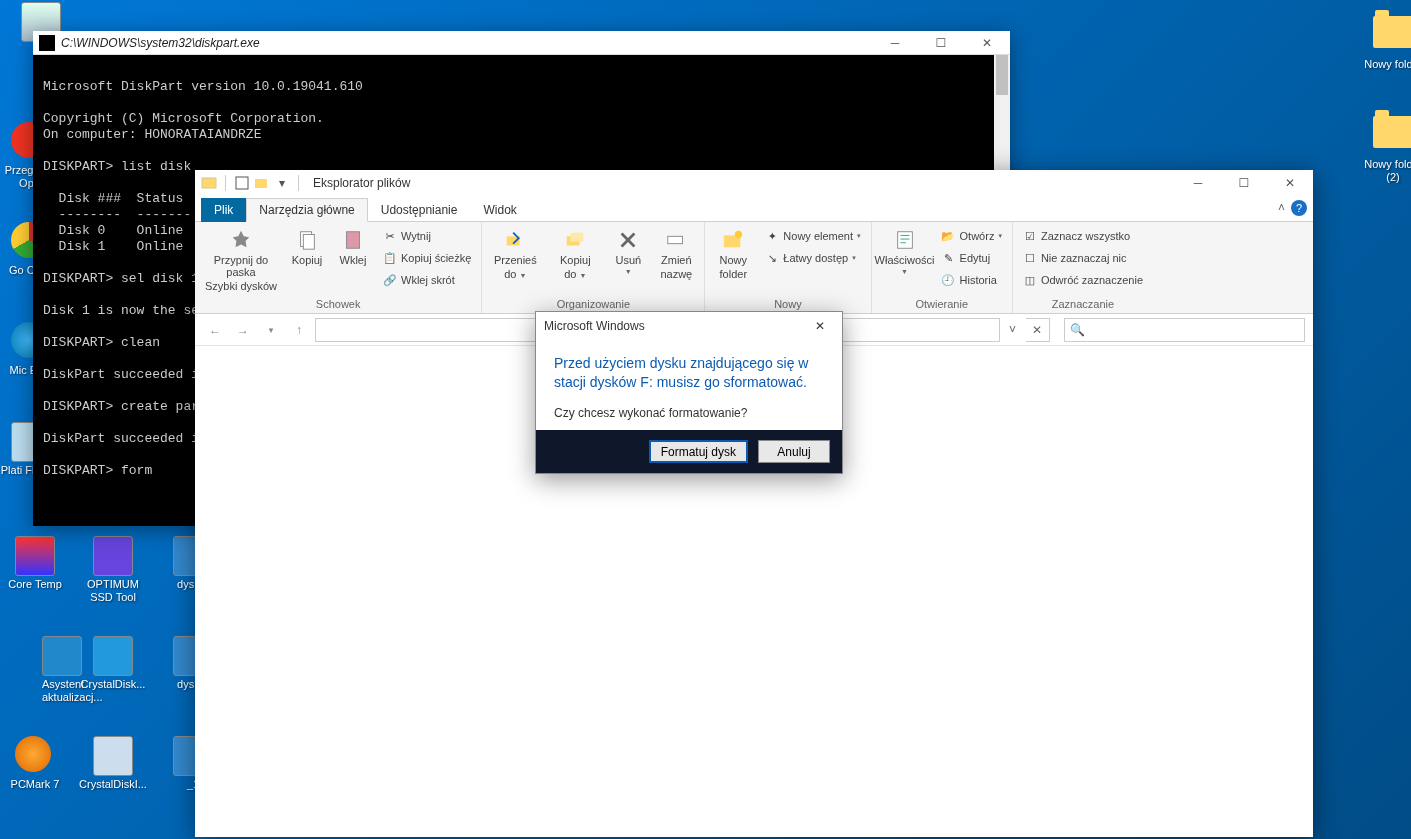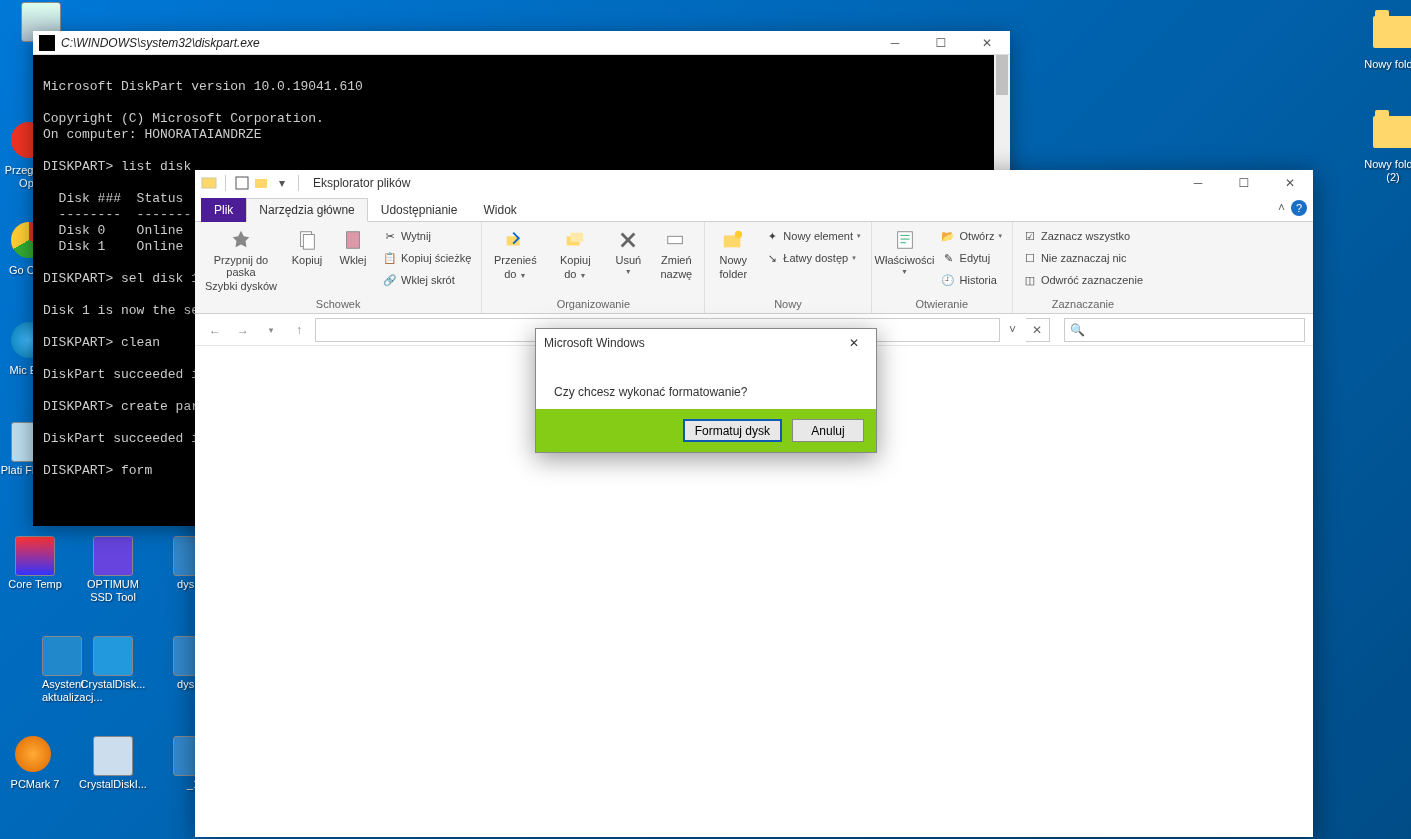--- a/index.html
+++ b/index.html
@@ -33,21 +33,21 @@
 .explorer { position: absolute; left: 195px; top: 170px; width: 1118px; height: 667px; background:#fff; box-shadow: 0 4px 24px rgba(0,0,0,.45); display:flex; flex-direction:column; }
 .exp-titlebar { height:26px; display:flex; align-items:center; background:#fff; }
 .qat { display:flex; align-items:center; gap:4px; padding:0 6px; }
 .qat .qat-icon { width:16px; height:16px; display:flex; align-items:center; justify-content:center; color:#555; }
 .exp-titlebar .sep { width:1px; height:16px; background:#ccc; margin:0 4px; }
 .exp-titlebar .title { color:#333; font-size:12px; padding-left:4px; flex:1; }
 .exp-ctrls { display:flex; }
 
 .exp-tabs { height:26px; background:#fff; display:flex; align-items:flex-end; border-bottom:1px solid #d0d0d0; padding-left:6px; position:relative; }
 .exp-tab { padding:4px 12px; font-size:12px; color:#333; border:1px solid transparent; position:relative; top:1px;}
-.exp-tab.file { background:#4c1d95; color:#fff; }
+.exp-tab.file { background:#0369a1; color:#fff; }
 .exp-tab.active { background:#f5f5f5; border:1px solid #d0d0d0; border-bottom:1px solid #f5f5f5; }
 .ribbon-right { position:absolute; right:6px; top:4px; display:flex; gap:6px; align-items:center; }
 .help-circle { width:16px; height:16px; border-radius:50%; background:#1a6fc4; color:#fff; font-size:11px; display:flex; align-items:center; justify-content:center;}
 
 .ribbon { height:92px; background:#f5f5f5; border-bottom:1px solid #d0d0d0; display:flex; }
 .rgroup { border-right:1px solid #e0e0e0; display:flex; flex-direction:column; padding:2px 6px 0; }
 .rgroup-body { flex:1; display:flex; align-items:flex-start; gap:6px; }
 .rgroup-label { text-align:center; font-size:11px; color:#666; padding:2px 0 3px; }
 .big-btn { display:flex; flex-direction:column; align-items:center; justify-content:flex-start; width:54px; padding-top:4px; font-size:11px; color:#444; gap:2px; text-align:center; }
 .big-btn.wide { width:80px; }
@@ -61,21 +61,21 @@
 .nav-bar { height:32px; background:#fff; border-bottom:1px solid #e5e5e5; display:flex; align-items:center; gap:4px; padding:0 8px; }
 .nav-btn { width:24px; height:24px; display:flex; align-items:center; justify-content:center; color:#888; }
 .addr { flex:3; height:24px; border:1px solid #ccc; display:flex; align-items:center; }
 .addr-close { width:24px; height:24px; border:1px solid #ccc; border-left:none; display:flex; align-items:center; justify-content:center; color:#666;}
 .search { flex:1; height:24px; border:1px solid #ccc; margin-left:10px; display:flex; align-items:center; padding:0 6px; color:#888;}
 .addr-drop { width:18px; text-align:center; color:#666; }
 
 .exp-content { flex:1; background:#fff; }
 
 
-.dialog { position:absolute; left:535px; top:328px; width:342px; background:#84cc16; border:1px solid #888; box-shadow: 0 6px 24px rgba(0,0,0,.4); }
+.dialog { position:absolute; left:535px; top:311px; width:308px; background:#0f172a; border:1px solid #888; box-shadow: 0 6px 24px rgba(0,0,0,.4); }
 .dlg-title { height:28px; display:flex; align-items:center; padding:0 8px; background:#fff; font-size:12px; color:#333; }
 .dlg-title .spacer { flex:1; }
 .dlg-close { width:28px; height:28px; display:flex; align-items:center; justify-content:center; }
 .dlg-body { padding:14px 18px 10px; background:#fff; }
 .dlg-main { color:#0b5bb3; font-size:14px; line-height:19px; }
 .dlg-sub { color:#333; font-size:12px; margin-top:14px; }
 .dlg-buttons { padding:10px 12px; display:flex; justify-content:flex-end; gap:10px; }
 .dlg-btn { min-width:72px; height:23px; border:1px solid #888; background:#e8e8e8; font-size:12px; display:flex; align-items:center; justify-content:center; padding:0 10px;}
 .dlg-btn.primary { border:2px solid #0b5bb3; }
 
@@ -455,19 +455,20 @@
   <div class="exp-content"></div>
 </div>
 
 <div class="dialog">
   <div class="dlg-title">
     <span>Microsoft Windows</span>
     <span class="spacer"></span>
     <div class="dlg-close">✕</div>
   </div>
   <div class="dlg-body">
+    <div class="dlg-main">Przed użyciem dysku znajdującego się w stacji dysków F: musisz go sformatować.</div>
     <div class="dlg-sub">Czy chcesz wykonać formatowanie?</div>
   </div>
   <div class="dlg-buttons">
     <div class="dlg-btn primary">Formatuj dysk</div>
     <div class="dlg-btn">Anuluj</div>
   </div>
 </div>
 
 </body></html>

